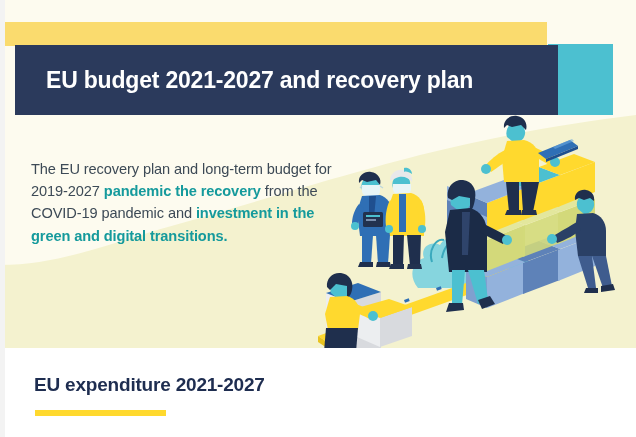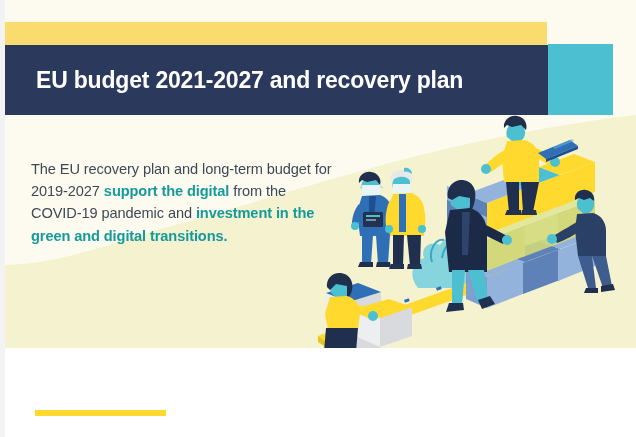--- a/index.html
+++ b/index.html
@@ -30,21 +30,21 @@
   
   .yellow-bar{
     position:absolute;left:5px;top:22px;width:542px;height:24px;
     background:#fadb6e;z-index:12;
   }
   .teal-block{
     position:absolute;left:548px;top:44px;width:65px;height:71px;
     background:#4cc0d0;z-index:11;
   }
   .navy-bar{
-    position:absolute;left:5px;top:45px;width:543px;height:70px;
+    position:absolute;left:15px;top:45px;width:543px;height:70px;
     background:#2b3a5c;z-index:13;
   }
   .navy-bar .title{
     position:absolute;left:31px;top:50%;transform:translateY(-50%);
     color:#ffffff;font-size:23px;font-weight:bold;letter-spacing:-0.2px;
     white-space:nowrap;
   }
   
   .body-text{
     position:absolute;left:31px;top:158px;width:305px;
@@ -279,19 +279,20 @@
     </svg>
   </div>
 
   <div class="yellow-bar"></div>
   <div class="teal-block"></div>
   <div class="navy-bar">
     <div class="title">EU budget 2021-2027 and recovery plan</div>
   </div>
 
   <div class="body-text">
-    <span>The EU recovery plan and  long-term budget for 2019-2027 </span><b>support the digital</b><span> from the COVID-19 pandemic and </span><b>investment in the green and digital transitions.</b>
-  </div>
-
+    <span>The EU recovery plan and  long-term budget for 2019-2027 </span><b>pandemic the recovery</b><span> from the COVID-19 pandemic and </span><b>investment in the green and digital transitions.</b>
+  </div>
+
+  <div class="section-title">EU expenditure 2021-2027</div>
   <div class="section-rule"></div>
 
   <div class="left-strip"></div>
 </div>
 
 </body></html>

